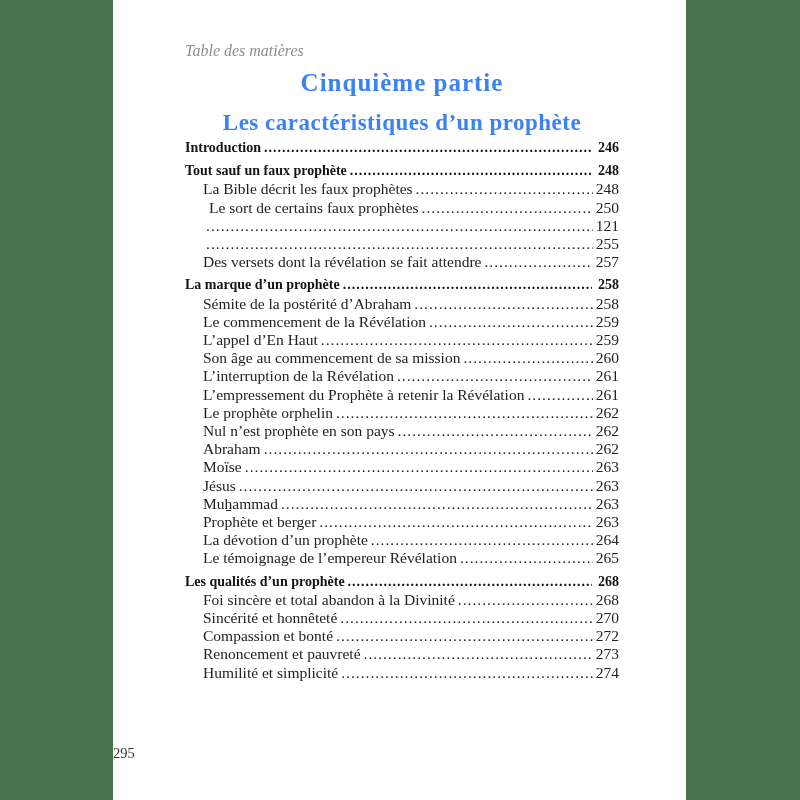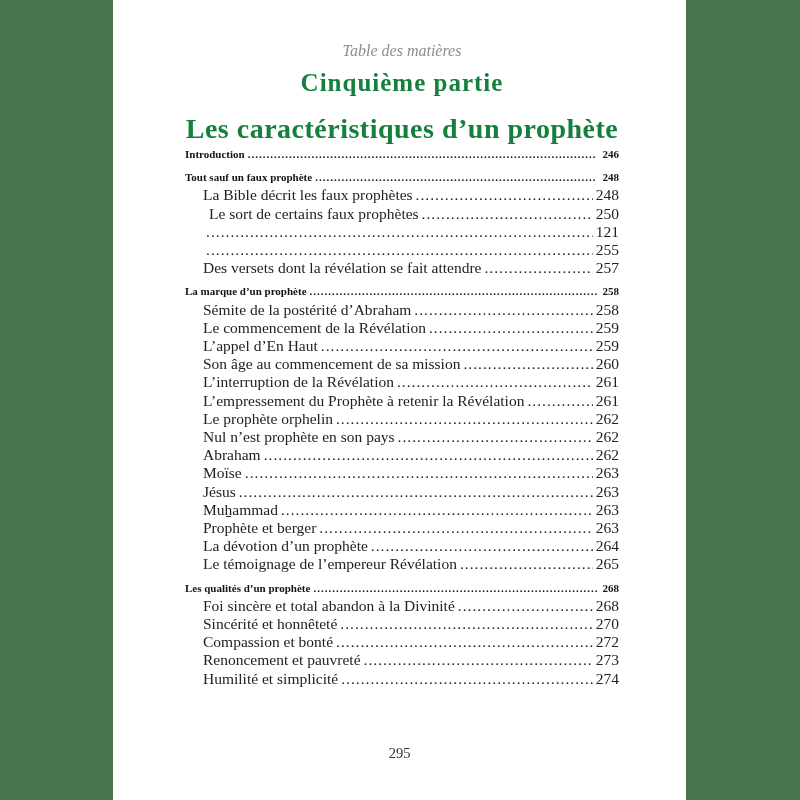--- a/index.html
+++ b/index.html
@@ -14,53 +14,52 @@
   }
   .paper {
     position: absolute; left: 113px; top: 0;
     width: 573px; height: 800px;
     background: #ffffff;
     box-sizing: border-box;
     padding: 0 67px 0 72px;
   }
   .running-header {
     margin-top: 42px;
-    text-align: center;
     font-style: italic;
     font-size: 16px;
     line-height: 18px;
     color: #8d8d8d;
   }
   .part-title {
     text-align: center;
     font-weight: bold;
-    color: #15803d;
+    color: #3b82f6;
   }
   .part-title.line1 {
     margin-top: 9px;
     font-size: 25px;
     line-height: 28px;
     letter-spacing: 1px;
   }
   .part-title.line2 {
-    margin-top: 18px;
-    font-size: 28px;
+    margin-top: 12px;
+    font-size: 23px;
     line-height: 28px;
     letter-spacing: 0.5px;
   }
   .toc { margin-top: 2px; }
   .toc-row {
     display: flex;
     align-items: baseline;
     line-height: 18.2px;
     color: #222222;
   }
   .toc-row.level1 {
     font-weight: bold;
-    font-size: 11px;
+    font-size: 14px;
     margin-top: 5px;
     color: #141414;
   }
   .toc-row.level1:first-child { margin-top: 0; }
   .toc-row.level2 {
     font-size: 15.5px;
     padding-left: 18px;
   }
   .toc-row.level2.extra-indent { padding-left: 24px; }
   .toc-label { white-space: nowrap; }
@@ -75,21 +74,20 @@
     content: "................................................................................................................................................................................................";
     letter-spacing: 1px;
   }
   .toc-page { white-space: nowrap; text-align: right; }
   .level1 .toc-page { padding-left: 5px; }
   .level2 .toc-page { padding-left: 2px; }
   .footer-page {
     position: absolute;
     bottom: 38px; left: 0;
     width: 100%;
-    text-align: center;
     font-size: 14.5px;
     line-height: 17px;
     color: #333333;
   }
 </style>
 </head>
 <body>
 
 <div class="backdrop" style="background: rgb(73, 115, 79);"></div>
 

